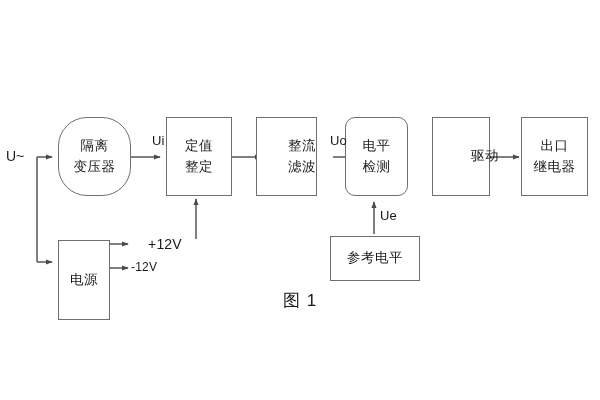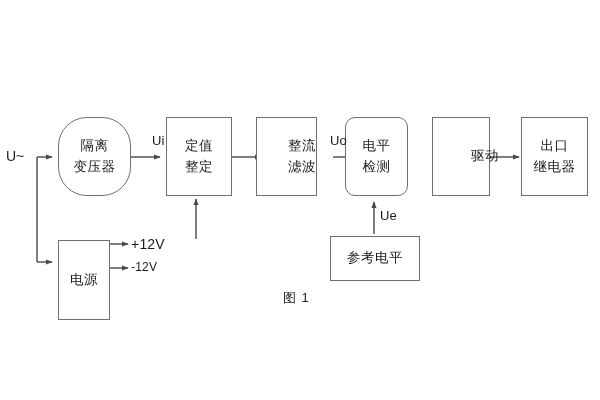--- a/index.html
+++ b/index.html
@@ -57,21 +57,21 @@
   }
   .rail-label {
     position: absolute;
     font-size: 14px;
     color: #1a1a1a;
     white-space: nowrap;
     z-index: 3;
   }
   .caption {
     position: absolute;
-    font-size: 13px;
+    font-size: 17px;
     color: #1a1a1a;
     white-space: nowrap;
     z-index: 3;
     letter-spacing: 1px;
   }
 </style>
 </head>
 <body>
 
 <div id="diagram">
@@ -147,19 +147,19 @@
   <div class="block" style="left:330px; top:236px; width:90px; height:45px;">
     <span class="ln">参考电平</span>
   </div>
 
   <div class="sig-label" style="left:152px; top:133px;">Ui</div>
 
   <div class="sig-label" style="left:314px; top:133px;margin-left:16px;">Uo</div>
 
   <div class="sig-label" style="left:380px; top:208px;">Ue</div>
 
-  <div class="sig-label" style="left:131px; top:236px; font-size:14px;">+12V</div>
+  <div class="sig-label" style="left:148px; top:236px; font-size:14px;">+12V</div>
 
   <div class="sig-label" style="left:131px; top:260px; font-size:12px;">-12V</div>
 
   <div class="caption" style="left:283px; top:289px;">图 1</div>
 
 </div>
 
 </body></html>

